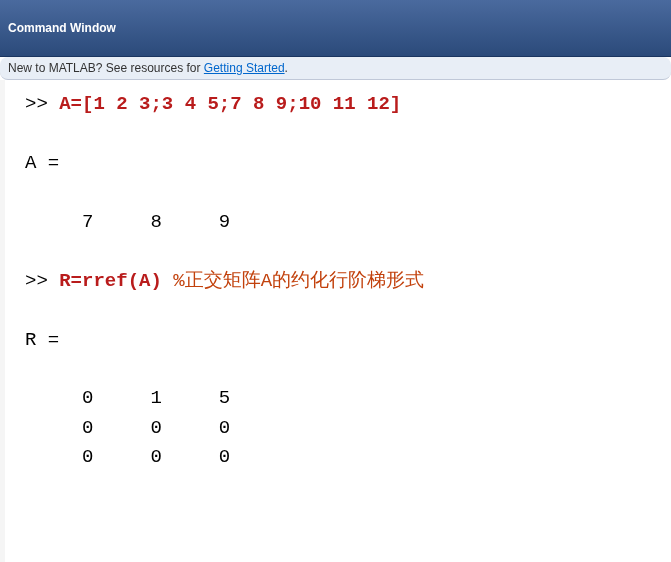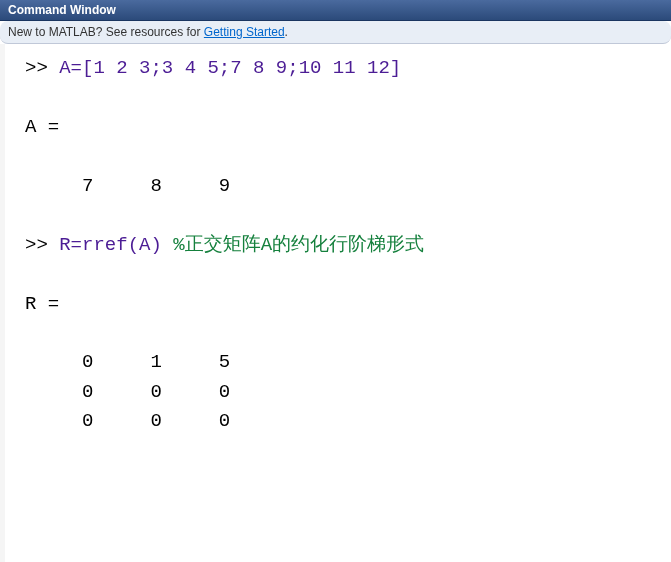--- a/index.html
+++ b/index.html
@@ -6,21 +6,21 @@
     body {
       font-family: Arial, sans-serif;
       background: #fff;
       width: 671px;
       height: 562px;
       overflow: hidden;
     }
     .title-bar {
       background: linear-gradient(to bottom, #4a6a9e 0%, #2b4a7a 100%);
       color: #fff;
-      padding: 3px 8px;
+      padding: 21px 8px;
       font-size: 12px;
       font-weight: bold;
       border-bottom: 1px solid #1a3560;
     }
     .hint-bar {
       background: #e8eef6;
       padding: 4px 8px;
       font-size: 12px;
       color: #333;
       border-bottom: 1px solid #c0c8d8;
@@ -37,22 +37,22 @@
       font-size: 19px;
       line-height: 1.55;
       color: #000;
       background: #fff;
       height: calc(100% - 44px);
       overflow: auto;
       border-left: 5px solid #f5f5f5;
     }
     .output-line { white-space: pre; }
     .prompt { color: #000; }
-    .command { color: #4c1d95; }
-    .comment { color: #15803d; }
+    .command { color: #b91c1c; font-weight: bold; }
+    .comment { color: #c2410c; }
     .var-name { color: #000; }
     .blank { height: 1.55em; }
   </style>
 </head>
 <body>
 
 <div class="title-bar">
   <span>Command Window</span>
 </div>
 

